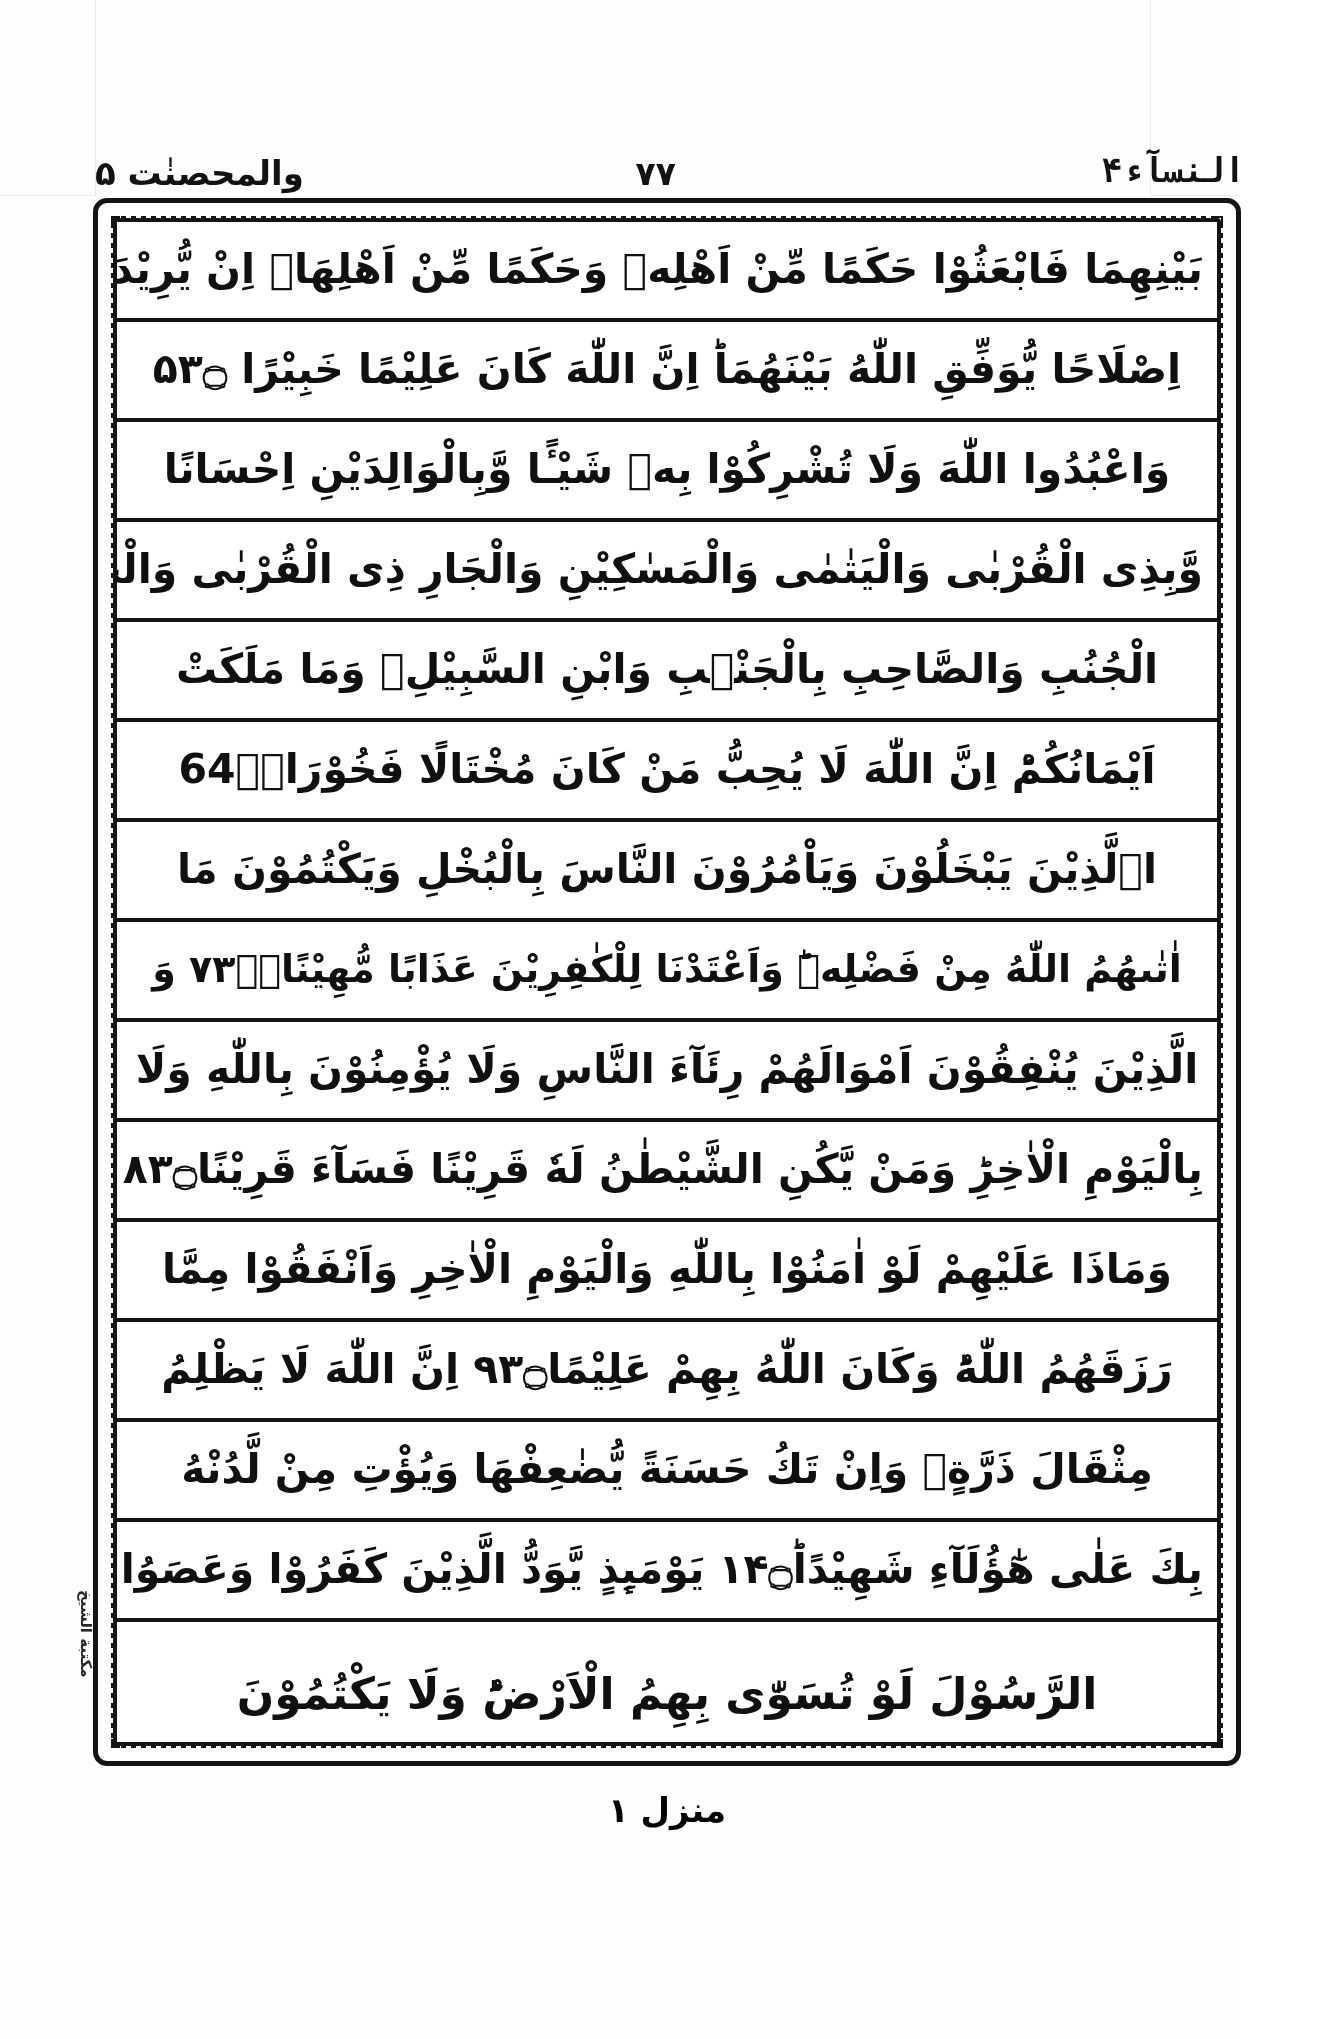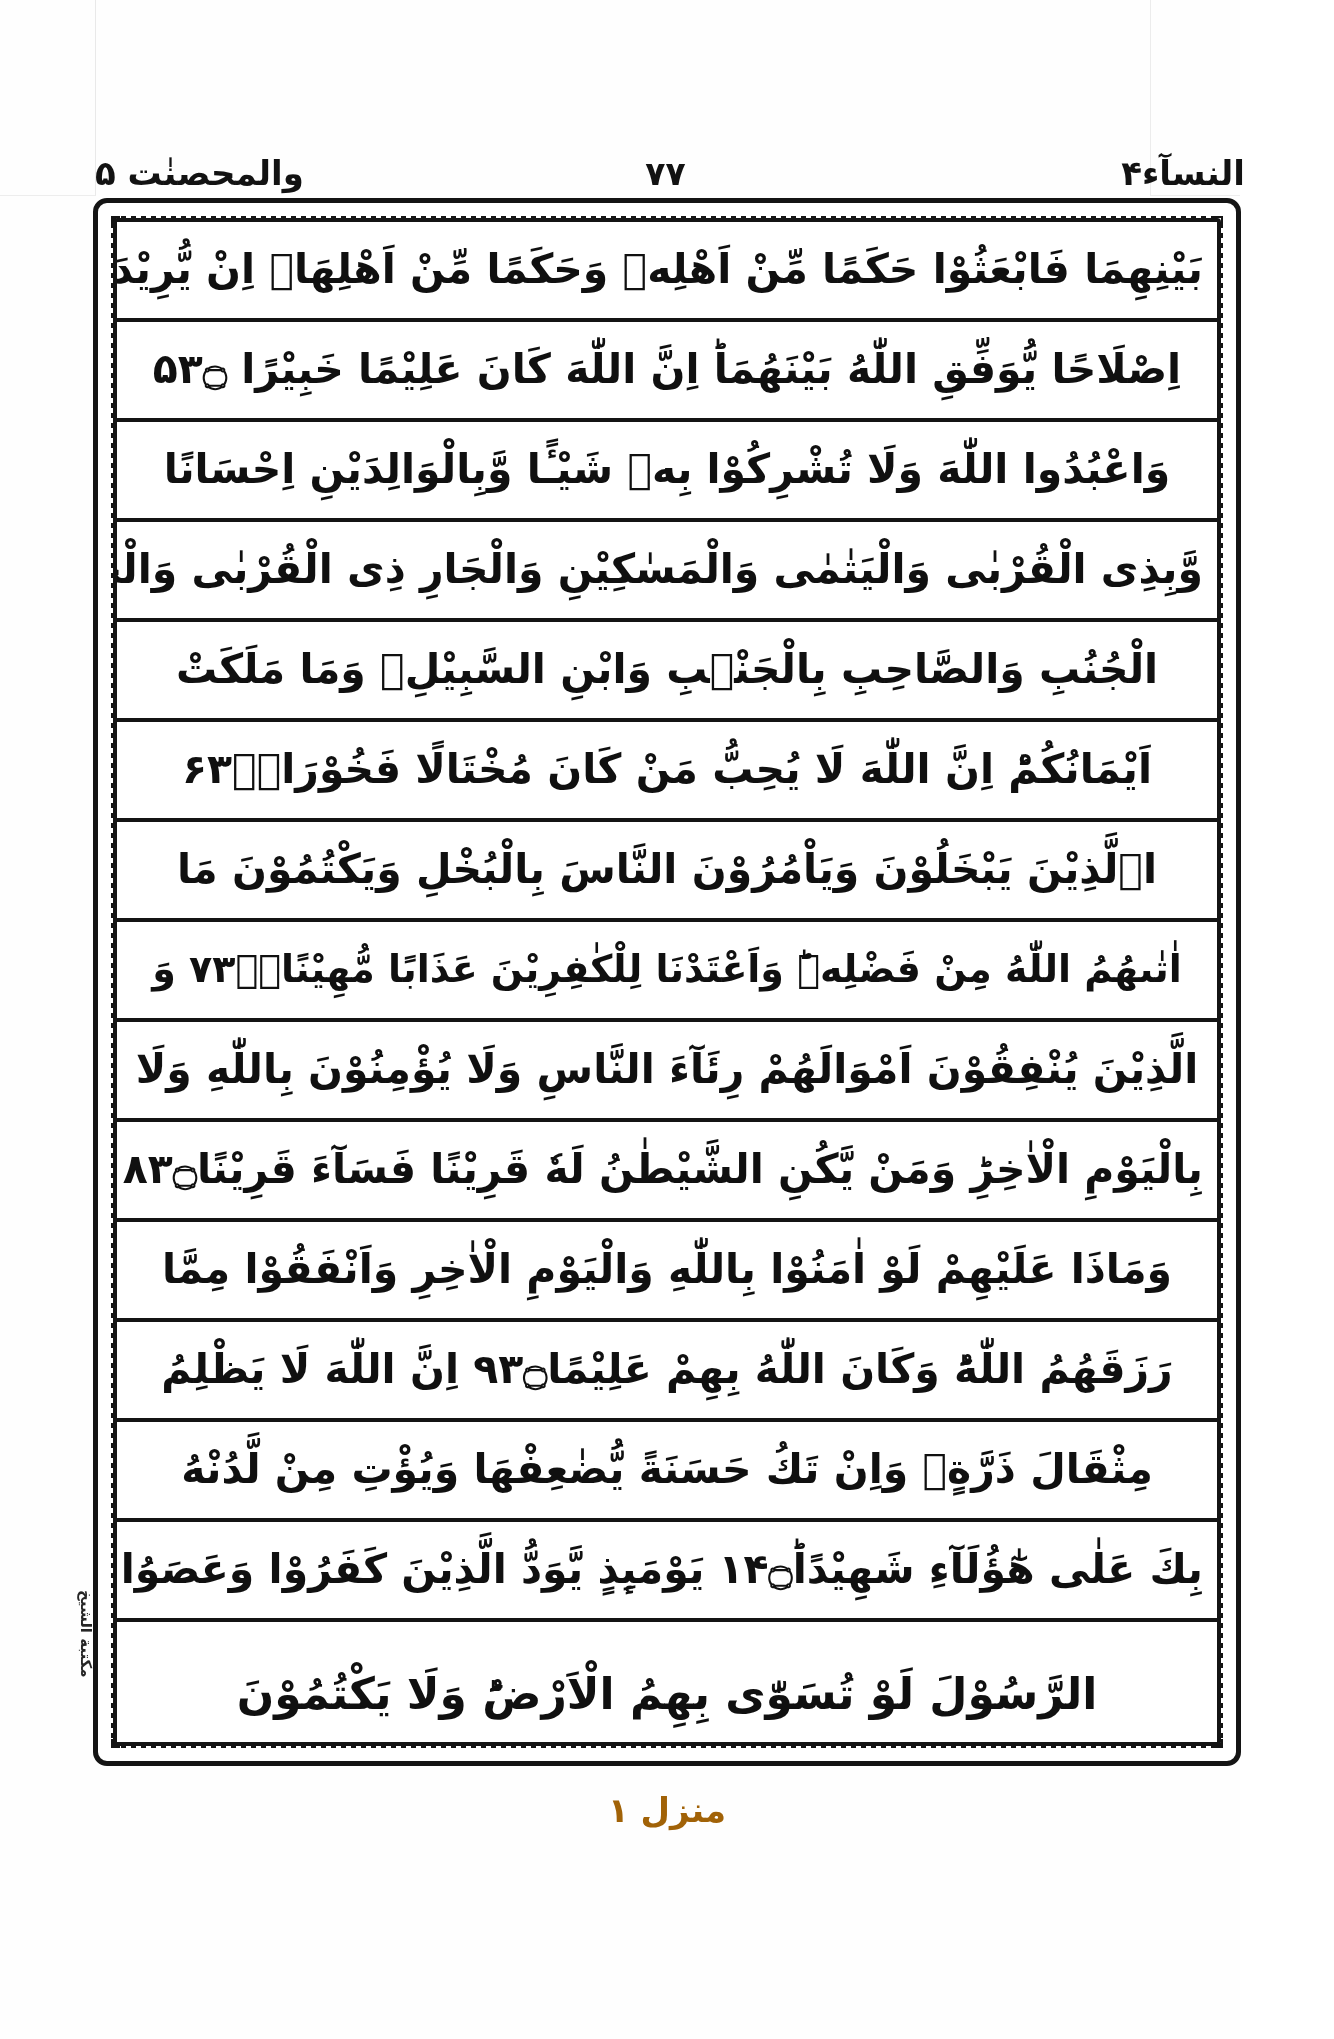--- a/index.html
+++ b/index.html
@@ -46,21 +46,21 @@
     white-space: nowrap;
     letter-spacing: 0px;
   }
   .hdr-juz { margin-right: 10px; }
   .hdr-page {
     font-size: 33px;
     font-weight: 700;
     transform: translateX(-40px);
     margin-top: 39px;
   }
-  .hdr-surah { margin-left: 24px; }
+  .hdr-surah { margin-left: 24px; font-family: Liberation Mono, monospace; }
 
   
   .frame-outer {
     position: absolute;
     left: 93px;
     top: 198px;
     width: 1148px;
     height: 1568px;
     border: 5px solid #141414;
     border-radius: 14px;
@@ -151,21 +151,21 @@
     top: 1790px;
     width: 1334px;
     text-align: center;
   }
   .footer-text {
     display: inline-block;
     direction: rtl;
     font-family: "DejaVu Sans", "Liberation Sans", sans-serif;
     font-size: 34px;
     font-weight: 600;
-    color: #a16207;
+    color: #000000;
   }
 
   
   .margin-seal {
     position: absolute;
     left: 34px;
     top: 1528px;
     width: 60px;
     height: 150px;
     direction: rtl;
@@ -230,21 +230,21 @@
         <div class="qline">
           <div class="qtext">وَاعْبُدُوا اللّٰهَ وَلَا تُشْرِكُوْا بِهٖ شَيْـًٔا وَّبِالْوَالِدَيْنِ اِحْسَانًا</div>
         </div>
         <div class="qline">
           <div class="qtext">وَّبِذِى الْقُرْبٰى وَالْيَتٰمٰى وَالْمَسٰكِيْنِ وَالْجَارِ ذِى الْقُرْبٰى وَالْجَارِ</div>
         </div>
         <div class="qline">
           <div class="qtext">الْجُنُبِ وَالصَّاحِبِ بِالْجَنْۢبِ وَابْنِ السَّبِيْلِۙ وَمَا مَلَكَتْ</div>
         </div>
         <div class="qline">
-          <div class="qtext">اَيْمَانُكُمْؕ اِنَّ اللّٰهَ لَا يُحِبُّ مَنْ كَانَ مُخْتَالًا فَخُوْرَاۙ۝۳۶</div>
+          <div class="qtext">اَيْمَانُكُمْؕ اِنَّ اللّٰهَ لَا يُحِبُّ مَنْ كَانَ مُخْتَالًا فَخُوْرَاۙ۝46</div>
         </div>
         <div class="qline">
           <div class="qtext">اۨلَّذِيْنَ يَبْخَلُوْنَ وَيَاْمُرُوْنَ النَّاسَ بِالْبُخْلِ وَيَكْتُمُوْنَ مَا</div>
         </div>
         <div class="qline tight">
           <div class="qtext">اٰتٰىهُمُ اللّٰهُ مِنْ فَضْلِهٖؕ وَاَعْتَدْنَا لِلْكٰفِرِيْنَ عَذَابًا مُّهِيْنًاۚ۝۳۷ وَ</div>
         </div>
         <div class="qline">
           <div class="qtext">الَّذِيْنَ يُنْفِقُوْنَ اَمْوَالَهُمْ رِئَآءَ النَّاسِ وَلَا يُؤْمِنُوْنَ بِاللّٰهِ وَلَا</div>
         </div>

